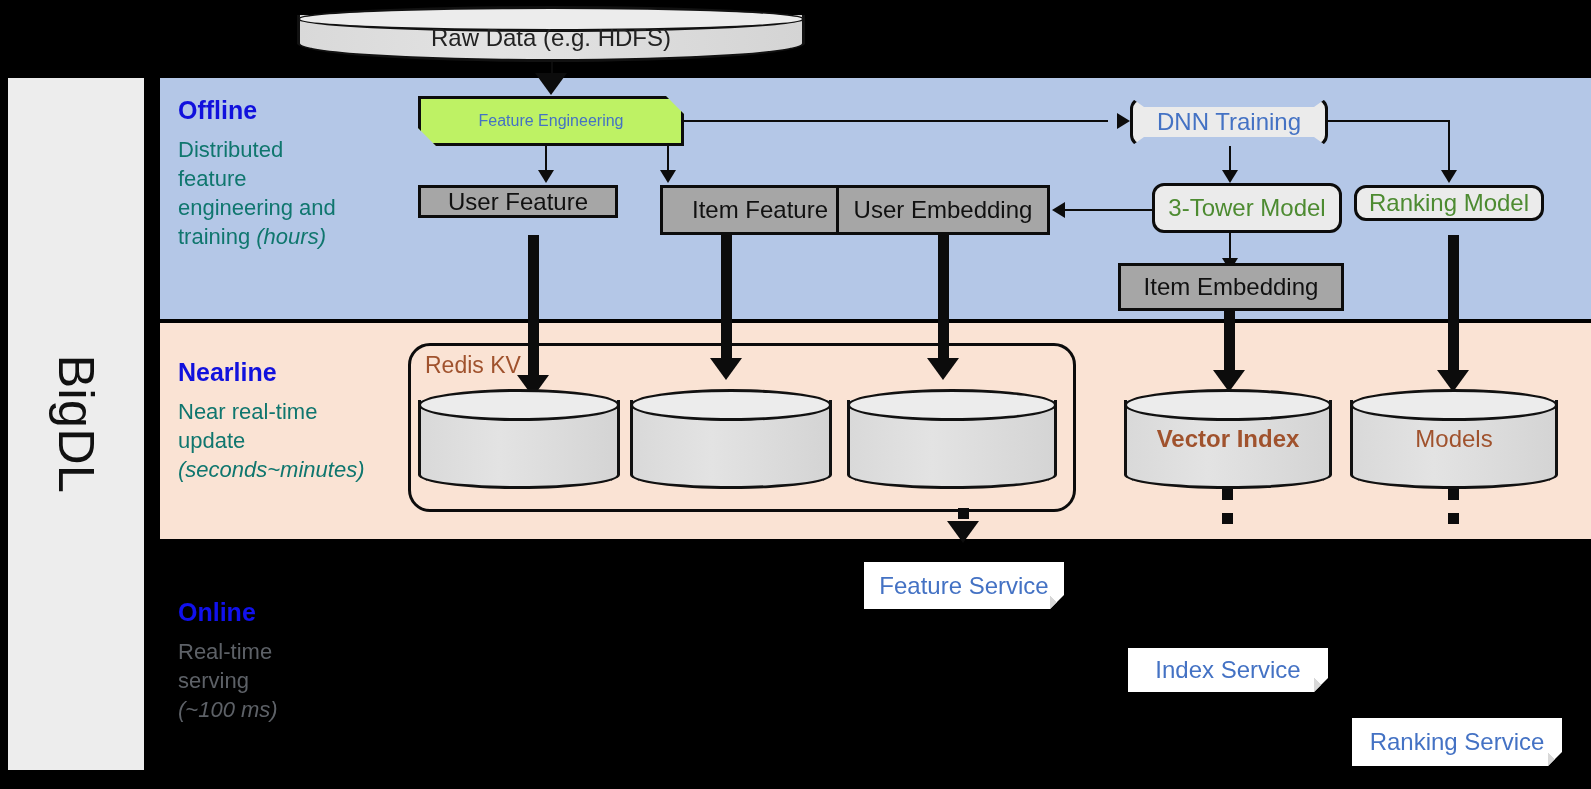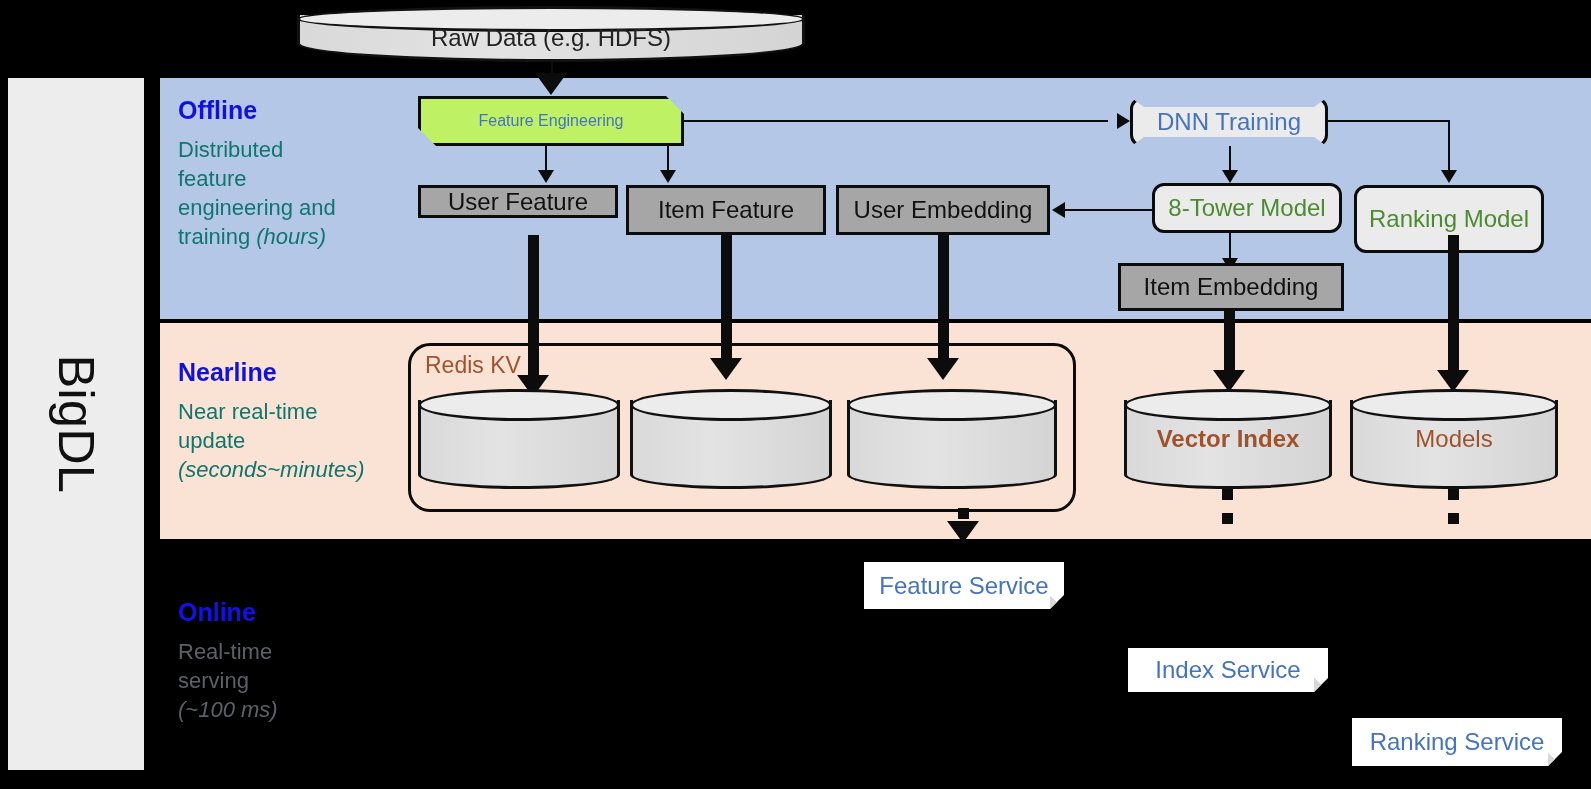--- a/index.html
+++ b/index.html
@@ -310,31 +310,31 @@
   <div class="line thin-v" style="left:1229px; top:146px; width:2px; height:26px;"></div>
   <div class="arrow-down-thin" style="left:1222px; top:170px;"></div>
 
   <div class="line thin-h" style="left:1328px; top:120px; width:122px;"></div>
   <div class="line thin-v" style="left:1448px; top:120px; height:52px;"></div>
   <div class="arrow-down-thin" style="left:1441px; top:170px;"></div>
 
   <div class="node box-store" style="left:418px; top:185px; width:200px; height:33px;">
     <span>User Feature</span>
   </div>
-  <div class="node box-store" style="left:626px; top:185px; width:200px; height:50px;">
+  <div class="node box-store" style="left:660px; top:185px; width:200px; height:50px;">
     <span>Item Feature</span>
   </div>
   <div class="node box-store" style="left:836px; top:185px; width:214px; height:50px;">
     <span>User Embedding</span>
   </div>
 
   <div class="node box-proc box-rounded" style="left:1152px; top:183px; width:190px; height:50px;">
-    <span class="text-green">8-Tower Model</span>
-  </div>
-  <div class="node box-proc box-rounded" style="left:1354px; top:185px; width:190px; height:68px;">
+    <span class="text-green">3-Tower Model</span>
+  </div>
+  <div class="node box-proc box-rounded" style="left:1354px; top:185px; width:190px; height:36px;">
     <span class="text-green">Ranking Model</span>
   </div>
 
   <div class="line thin-h" style="left:1065px; top:209px; width:90px;"></div>
   <div class="arrow-left-thin" style="left:1052px; top:202px;"></div>
 
   <div class="line thin-v" style="left:1229px; top:233px; width:2px; height:28px;"></div>
   <div class="arrow-down-thin" style="left:1222px; top:258px;"></div>
 
   <div class="node box-store" style="left:1118px; top:263px; width:226px; height:48px;">

